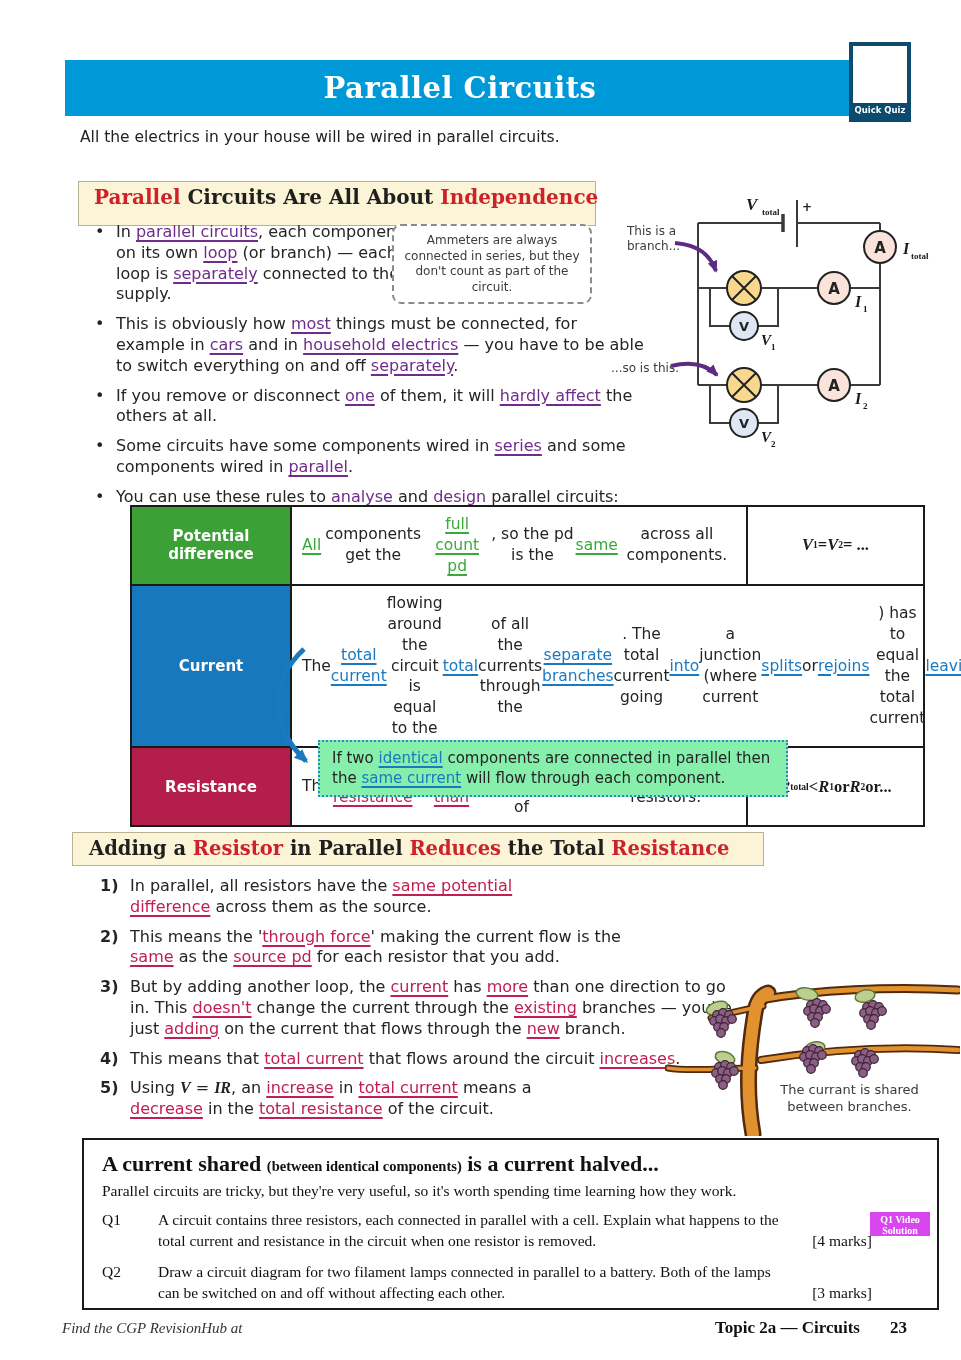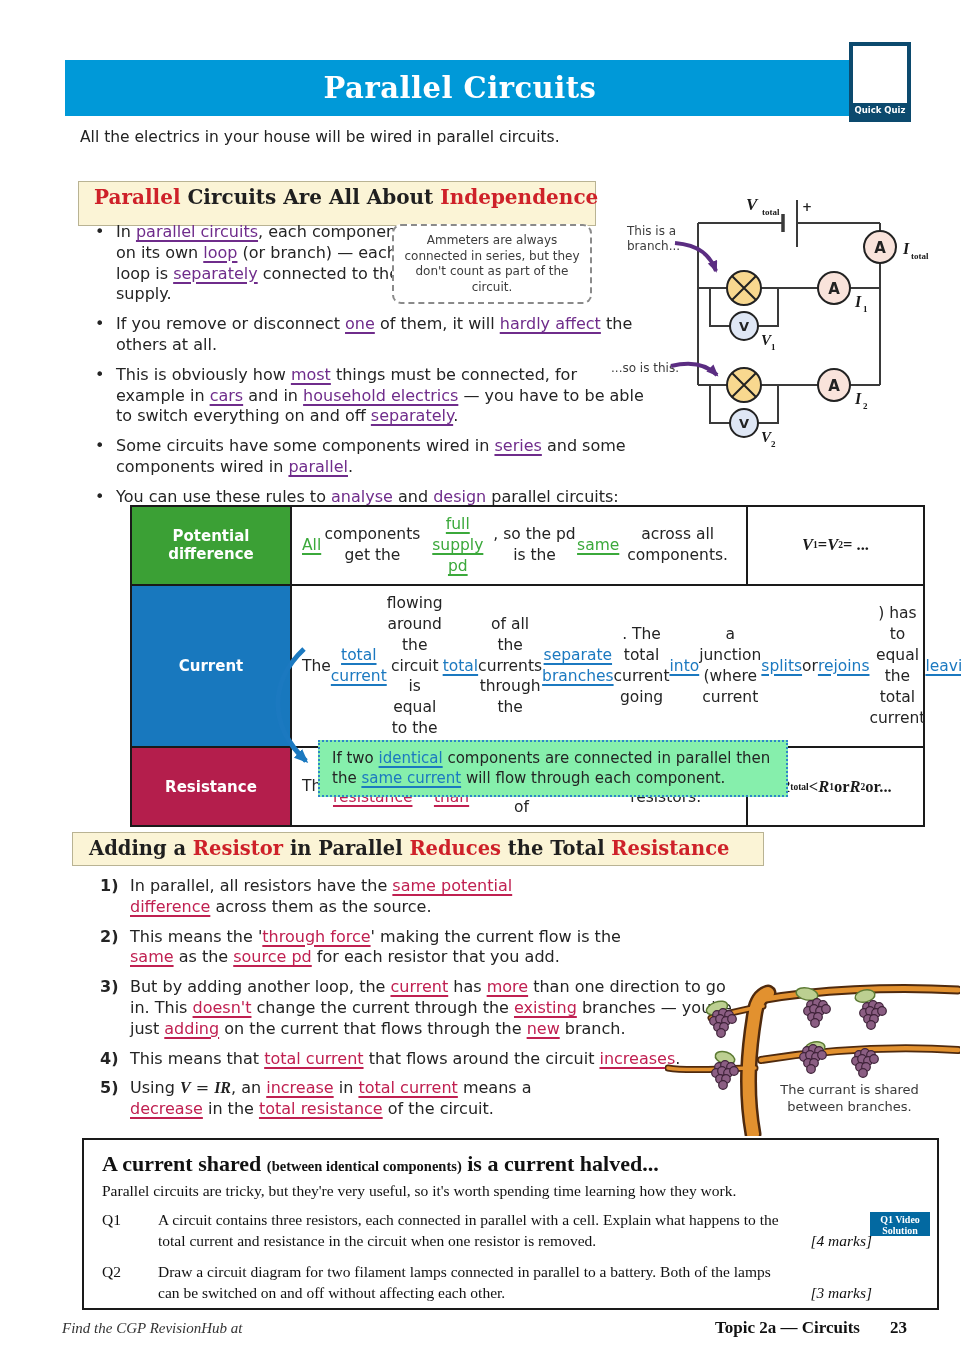--- a/index.html
+++ b/index.html
@@ -96,22 +96,22 @@
   .grape{fill:#8B5E83;stroke:#3F2339;stroke-width:1.2;}
   .vine-caption{position:absolute;left:772px;top:1082px;width:155px;font-size:13px;line-height:1.3;
         text-align:center;color:#3A3A3A;}
 
   
   .exam-box{position:absolute;left:82px;top:1138px;width:857px;height:172px;border:2px solid #1A1A1A;
         box-sizing:border-box;padding:11px 18px;font-family:"Liberation Serif",serif;color:#111;}
   .exam-title{font-weight:bold;white-space:nowrap;}
   .exam-intro{font-size:15.5px;margin-top:5px;}
   .q-row{display:grid;grid-template-columns:56px 630px 84px;margin-top:10px;font-size:15.5px;line-height:1.35;}
-  .q-m{align-self:end;text-align:right;font-style:italic;}
-  .video-badge{position:absolute;right:7px;top:10px;width:60px;height:86px;background:#0369a1;
+  .q-m{align-self:end;text-align:right;}
+  .video-badge{position:absolute;right:7px;top:10px;width:60px;height:86px;background:#d946ef;
         box-sizing:border-box;display:flex;flex-direction:column;}
   .vb-qr{flex:1;background:#fff;}
   .vb-label{color:#fff;font-weight:bold;font-size:10px;line-height:1.1;text-align:center;padding-top:2px;}
 
   
   .footer{position:absolute;left:62px;top:1318px;width:845px;display:flex;align-items:baseline;
         font-family:"Liberation Serif",serif;}
   .f-left{font-style:italic;font-size:15px;color:#333;}
   .f-right{margin-left:auto;font-weight:bold;font-size:17px;color:#111;}
   .f-page{margin-left:30px;font-weight:bold;font-size:17px;color:#111;}
@@ -130,22 +130,22 @@
   </div>
 
   <div class="intro">
     <div><span>All the electrics in your house will be wired in parallel circuits.</span></div>
   </div>
 
   <div class="sec-heading h1pos"><span class="m-red">Parallel</span><span class="m-blk"> Circuits Are All About </span><span class="m-red">Independence</span></div>
 
   <ul class="bullets">
     <li class="narrow"><span>In </span><span class="m-purple">parallel circuits</span><span>, each component is on its own </span><span class="m-purple">loop</span><span> (or branch) — each loop is </span><span class="m-purple">separately</span><span> connected to the supply.</span></li>
+    <li><span>This is obviously how </span><span class="m-purple">most</span><span> things must be connected, for example in </span><span class="m-purple">cars</span><span> and in </span><span class="m-purple">household electrics</span><span> — you have to be able to switch everything on and off </span><span class="m-purple">separately</span><span>.</span></li>
     <li><span>If you remove or disconnect </span><span class="m-purple">one</span><span> of them, it will </span><span class="m-purple">hardly affect</span><span> the others at all.</span></li>
-    <li><span>This is obviously how </span><span class="m-purple">most</span><span> things must be connected, for example in </span><span class="m-purple">cars</span><span> and in </span><span class="m-purple">household electrics</span><span> — you have to be able to switch everything on and off </span><span class="m-purple">separately</span><span>.</span></li>
     <li><span>Some circuits have some components wired in </span><span class="m-purple">series</span><span> and some components wired in </span><span class="m-purple">parallel</span><span>.</span></li>
     <li><span>You can use these rules to </span><span class="m-purple">analyse</span><span> and </span><span class="m-purple">design</span><span> parallel circuits:</span></li>
   </ul>
 
   <div class="note-box">
     <span>Ammeters are always connected in series, but they don't count as part of the circuit.</span>
   </div>
 
   <svg class="circuit" viewBox="0 0 350 278">
     <defs>
@@ -204,21 +204,21 @@
     <path d="M70,60 C94,62 105,72 111,88" stroke="#5B2D82" stroke-width="4" fill="none" marker-end="url(#arrP)"></path>
     <path d="M66,183 C90,177 103,183 112,192" stroke="#5B2D82" stroke-width="4" fill="none" marker-end="url(#arrP)"></path>
   </svg>
 
   <div class="rules-table">
     <div class="t-row row-pd">
       <div class="t-label bg-green">Potential difference</div>
       <div class="t-text">
           <span class="m-green">All</span>
           <span> components get the </span>
-          <span class="m-green">full supply pd</span>
+          <span class="m-green">full count pd</span>
           <span>, so the pd is the </span>
           <span class="m-green">same</span>
           <span> across all components.</span>
         </div>
       <div class="t-formula">
           <span class="var">V</span>
           <span class="sb">1</span>
           <span> = </span>
           <span class="var">V</span>
           <span class="sb">2</span>

